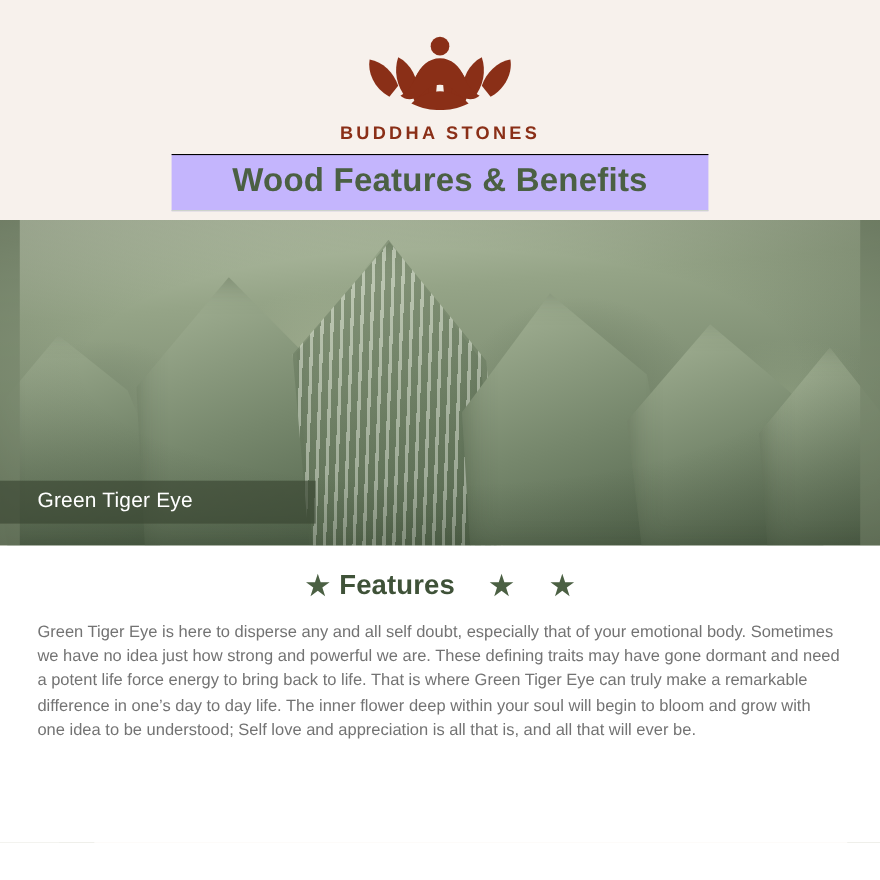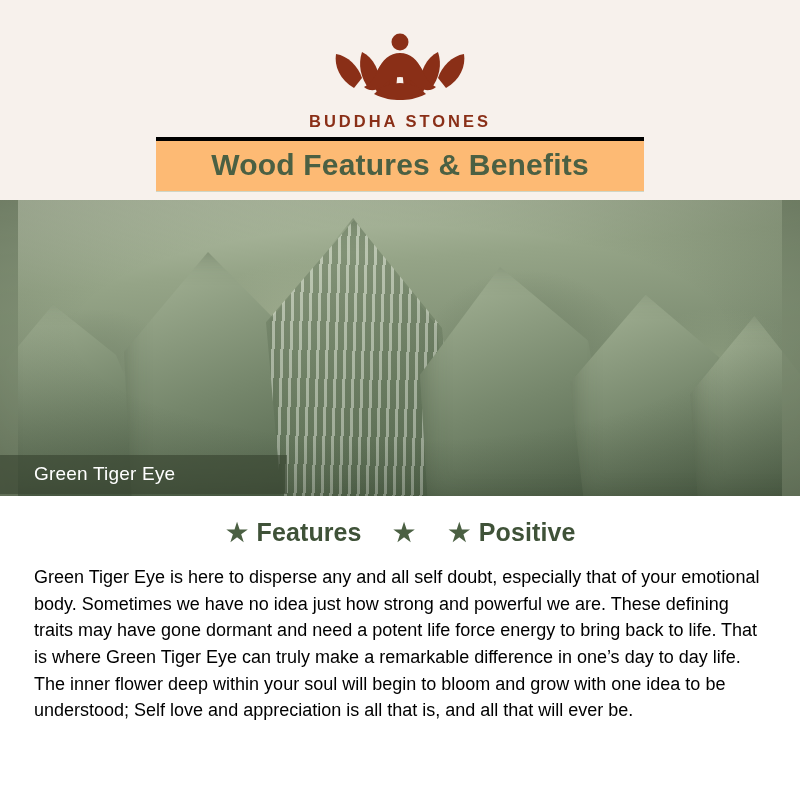--- a/index.html
+++ b/index.html
@@ -85,22 +85,22 @@
     color: #8a2f17;
     font-weight: 700;
     font-family: "Liberation Sans", sans-serif;
   }
 
   .title-bar {
     position: absolute;
     left: 156px;
     right: 156px;
     bottom: 8px;
-    background: #fdba74;
-    border-top: 4px solid #000000;
+    background: #c4b5fd;
+    border-top: 1px solid #000000;
     border-bottom: 1px solid #cfd6c6;
     text-align: center;
     padding: 7px 0 9px 0;
   }
   .title-bar .title {
     font-size: 30px;
     font-weight: 700;
     color: #4b6043;
     letter-spacing: 0.2px;
     font-family: "Liberation Sans", sans-serif;
@@ -158,21 +158,21 @@
     width: 18px;
     background: #7e8d72;
     opacity: 0.85;
   }
   .hero-side-l { left: 0; }
   .hero-side-r { right: 0; }
 
   .caption {
     position: absolute;
     left: 0;
-    bottom: 2px;
+    bottom: 20px;
     min-width: 235px;
     background: rgba(58,70,50,0.66);
     color: #ffffff;
     font-size: 19px;
     padding: 8px 18px 9px 34px;
     letter-spacing: 0.2px;
   }
 
   
   .content {
@@ -201,23 +201,23 @@
     line-height: 1;
   }
   .benefit-label {
     font-size: 25px;
     font-weight: 700;
     color: #3f5238;
     letter-spacing: 0.1px;
   }
 
   .body-text {
-    font-size: 18px;
+    font-size: 15px;
     line-height: 1.48;
-    color: #000000;
+    color: #737373;
     text-align: left;
     margin: 0;
   }
 </style>
 </head>
 <body>
 
 <div class="page">
 
   <div class="corner corner-tl"></div>
@@ -277,20 +277,19 @@
     <div class="benefits">
       <div class="benefit">
         <span class="star">★</span>
         <span class="benefit-label">Features</span>
       </div>
       <div class="benefit">
         <span class="star">★</span>
       </div>
       <div class="benefit">
         <span class="star">★</span>
-        <span class="benefit-label">Positive</span>
       </div>
     </div>
 
     <p class="body-text">Green Tiger Eye is here to disperse any and all self doubt, especially that of your emotional body. Sometimes we have no idea just how strong and powerful we are. These defining traits may have gone dormant and need a potent life force energy to bring back to life. That is where Green Tiger Eye can truly make a remarkable difference in one’s day to day life. The inner flower deep within your soul will begin to bloom and grow with one idea to be understood; Self love and appreciation is all that is, and all that will ever be.</p>
   </div>
 
 </div>
 
 </body></html>

